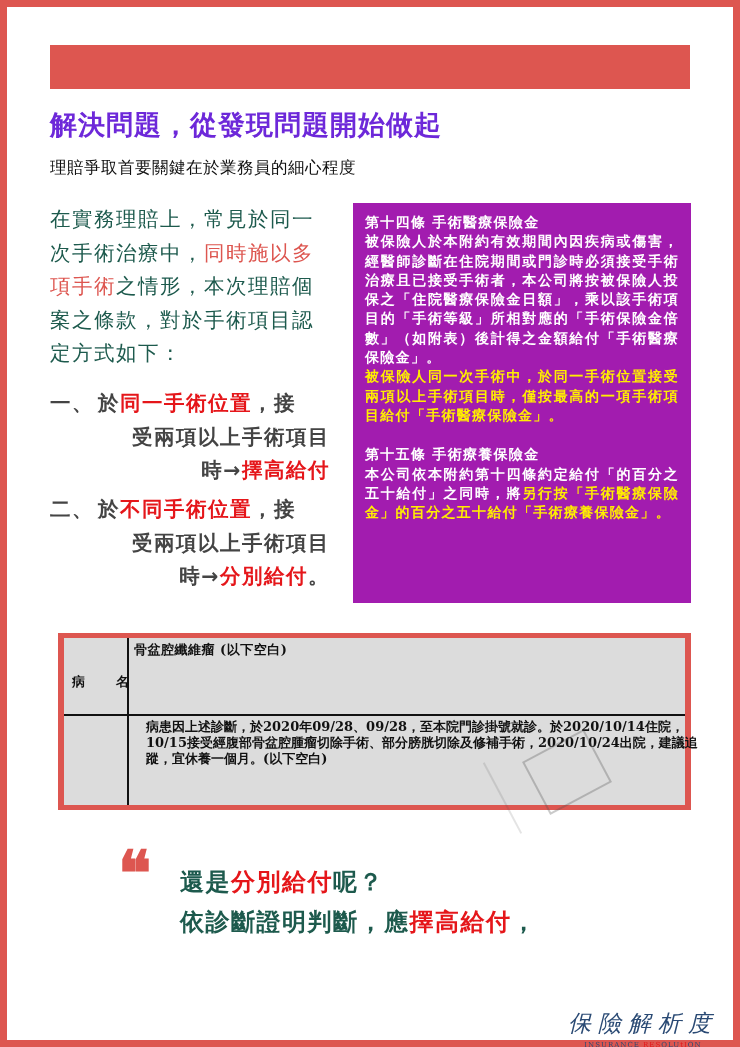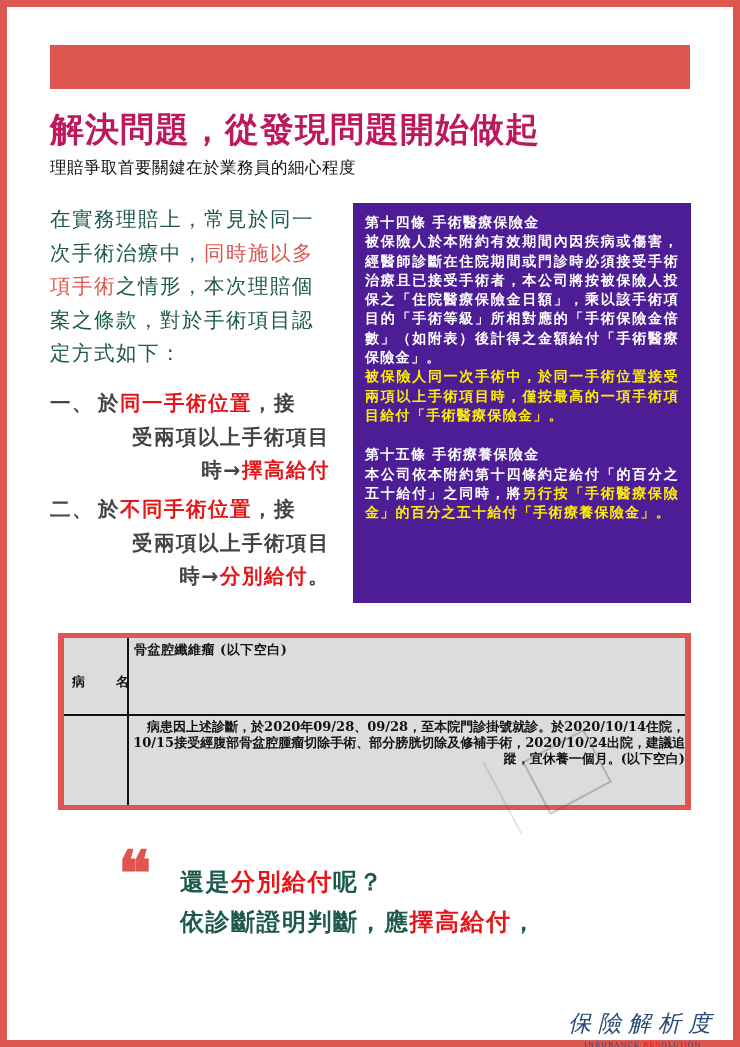--- a/index.html
+++ b/index.html
@@ -1,44 +1,44 @@
 <!DOCTYPE html>
 <html><head>
 <meta charset="utf-8">
 <style>
   * { margin:0; padding:0; box-sizing:border-box; }
   html, body { width:740px; height:1047px; background:#fff; overflow:hidden; }
   body { font-family:"DejaVu Sans", "Liberation Sans", sans-serif; position:relative; }
   .frame { position:absolute; left:0; top:0; width:740px; height:1047px; border:7px solid #dd5650; background:#fff; }
   .top-bar { position:absolute; left:50px; top:45px; width:640px; height:44px; background:#dd5650; }
-  .title { position:absolute; left:50px; top:107px; font-size:34px; font-weight:bold; color:#be185d; letter-spacing:1px; white-space:nowrap; }
+  .title { position:absolute; left:50px; top:107px; font-size:27px; font-weight:bold; color:#6d28d9; letter-spacing:1px; white-space:nowrap; }
   .subtitle { position:absolute; left:50px; top:157px; font-size:16.5px; color:#111; letter-spacing:0.5px; white-space:nowrap; }
 
   .intro { position:absolute; left:50px; top:203px; width:270px; font-size:20.5px; font-weight:normal; color:#1d5a4d; line-height:33.5px; letter-spacing:1.5px; }
   .hl-red { color:#dd5650; }
   .hl-bright { color:#e5161a; }
 
   .point { position:absolute; left:50px; width:280px; font-size:20.5px; font-weight:bold; color:#444; line-height:33.5px; letter-spacing:1.5px; }
   .point .num { display:inline-block; width:48px; }
   .point .indent { padding-left:48px;text-align:right; }
   .p1 { top:387px; }
   .p2 { top:493px; }
 
-  .clause-box { position:absolute; left:353px; top:203px; width:338px; height:400px; background:#4c1d95; padding:10px 12px 0 12px; color:#fff; font-size:14px; font-weight:bold; line-height:19.3px; letter-spacing:1.3px; text-align:justify; }
+  .clause-box { position:absolute; left:353px; top:203px; width:338px; height:400px; background:#a21caf; padding:10px 12px 0 12px; color:#fff; font-size:14px; font-weight:bold; line-height:19.3px; letter-spacing:1.3px; text-align:justify; }
   .clause-box .yl { color:#ffee00; }
   .clause-box .gap { height:20px; }
 
   .cert-wrap { position:absolute; left:58px; top:633px; width:633px; height:177px; background:#dd5650; padding:5px 6px 5px 6px; }
   .cert { position:relative; width:100%; height:100%; background:#dcdcdc; font-family:"DejaVu Serif", "Liberation Serif", serif; color:#111; }
   .cert .vline { position:absolute; left:63px; top:0; bottom:0; width:2px; background:#111; }
   .cert .hline { position:absolute; left:0; right:0; top:76px; height:2px; background:#111; }
   .cert .label-left { position:absolute; left:8px; top:35px; font-size:13px; font-weight:bold; }
   .cert .label-right { position:absolute; left:52px; top:35px; font-size:13px; font-weight:bold; }
   .cert .diag { position:absolute; left:70px; top:3px; font-size:13px; font-weight:bold; letter-spacing:0.5px; }
-  .cert .desc { position:absolute; left:61px; top:81px; width:560px; font-size:13px; font-weight:bold; line-height:16px;text-align:right; }
+  .cert .desc { position:absolute; left:82px; top:81px; width:560px; font-size:13px; font-weight:bold; line-height:16px; }
   .cert .stamp { position:absolute; left:430px; top:90px; width:130px; height:80px; border-left:2px solid rgba(80,80,80,0.35); transform:rotate(-28deg); opacity:0.45; }
   .cert .stamp2 { position:absolute; left:468px; top:104px; width:70px; height:60px; border:2px solid rgba(80,80,80,0.3); transform:rotate(-28deg); }
 
   .quote-mark { position:absolute; left:118px; top:843px; font-family:"DejaVu Serif", "Liberation Serif", serif; font-size:62px; font-weight:bold; color:#dd5650; line-height:62px; }
   .question { position:absolute; left:180px; top:862px; font-size:24px; font-weight:bold; color:#1d5a4d; line-height:40px; letter-spacing:1.5px; white-space:nowrap; }
 
   .logo { position:absolute; left:568px; top:968px; width:150px; text-align:center;margin-top:40px; }
   .logo-cn { font-family:"DejaVu Serif", "Liberation Serif", serif; font-size:23px; color:#2a4a74; letter-spacing:7px; font-style:italic; }
   .logo-en { font-family:"DejaVu Serif", "Liberation Serif", serif; font-size:7px; font-weight:normal; color:#2a4a74; letter-spacing:1px; margin-top:2px; white-space:nowrap; }
   .logo-en .r { color:#e5161a; }

